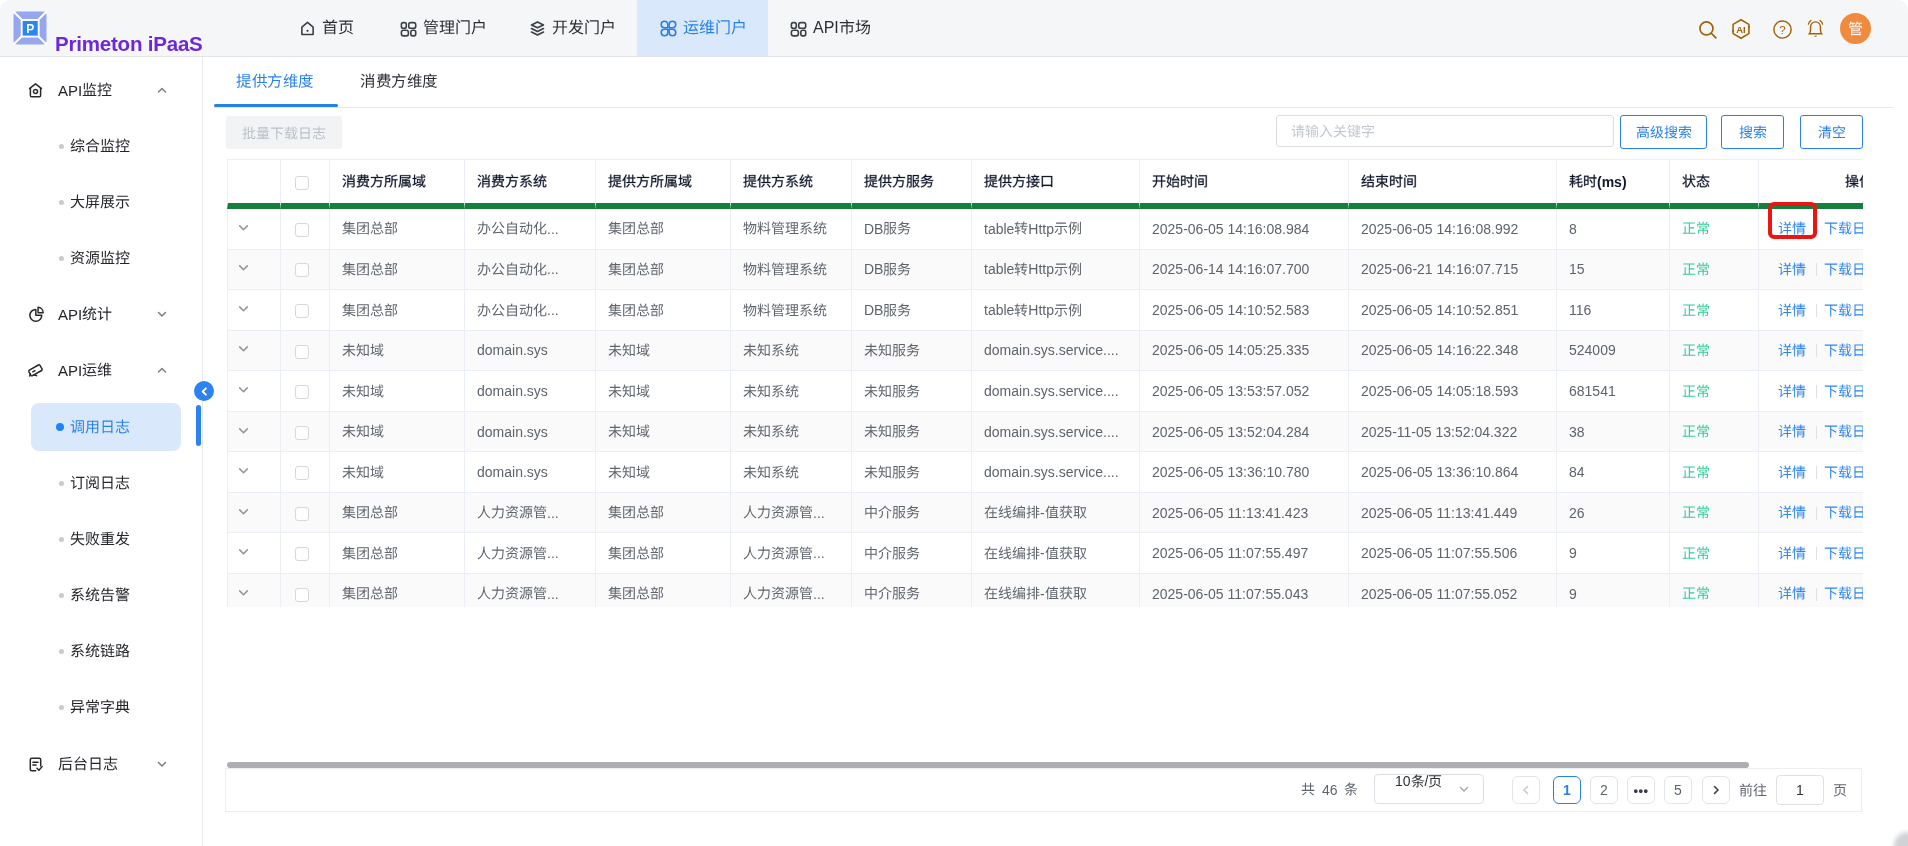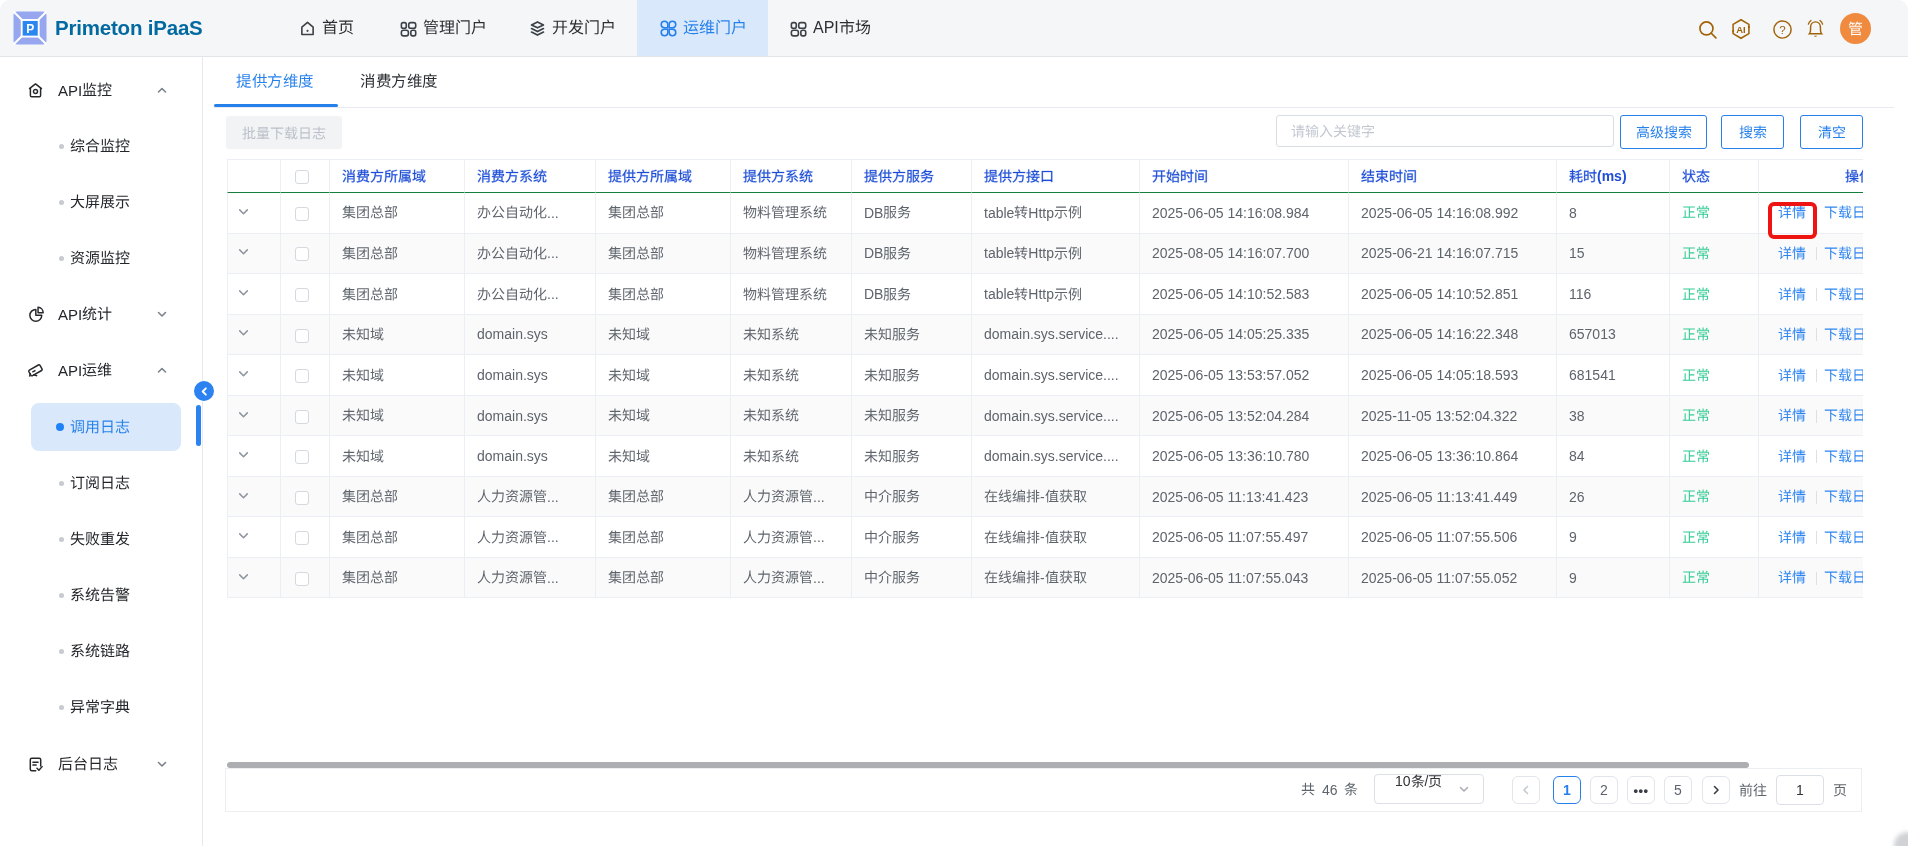--- a/index.html
+++ b/index.html
@@ -20,21 +20,21 @@
 .m1 .mic{position:absolute;left:27px;width:17px;height:17px;color:#26282b}
 .m1 .mtx{position:absolute;left:58px}
 .mchev{position:absolute;left:156px;width:12px;height:12px;color:#7d838d}
 .m2 .dot{position:absolute;left:59px;width:5px;height:5px;border-radius:50%;background:#c6cad1}
 .m2 .mtx{position:absolute;left:70px}
 .m2.on{color:#2680eb}
 .m2.on .dot{background:#1f83f7;left:55.5px;width:8px;height:8px}
 td,th{font-weight:normal}
 #tbl{position:absolute;left:227px;top:159px;width:1636px;height:448px;overflow:hidden}
 #tbl table{border-spacing:0;table-layout:fixed;width:1722px;font-size:14px}
-#tbl th{height:34px;font-weight:bold;border-top:1px solid #ebeef5;border-bottom:1px solid #15803d;border-right:1px solid #ebeef5;color:#1d4ed8;text-align:left;padding:0 0 0 12px;background:#fff;white-space:nowrap;overflow:hidden}
+#tbl th{height:50px;font-weight:bold;border-top:1px solid #ebeef5;border-bottom:6px solid #15803d;border-right:1px solid #ebeef5;color:#0f172a;text-align:left;padding:0 0 0 12px;background:#fff;white-space:nowrap;overflow:hidden}
 #tbl td{height:40.55px;border-bottom:1px solid #ebeef5;border-right:1px solid #ebeef5;color:#5e646c;padding:0 0 0 12px;white-space:nowrap;overflow:hidden}
 #tbl th:first-child,#tbl td:first-child{border-left:1px solid #ebeef5;padding-left:9px}
 #tbl tr.even td{background:#fafafa}
 #tbl .ck{padding-left:0;text-align:center}
 #tbl .ck .cbx{margin-right:6px}
 .cbx{display:inline-block;width:14px;height:14px;border:1px solid #d4d8df;border-radius:3px;background:#fff;vertical-align:middle}
 #tbl td.grn{color:#31cb94}
 .lnk{color:#2b83f1}
 .opdiv{display:inline-block;width:1px;height:13px;background:#dde0e6;vertical-align:-2px;margin:0 7px 0 10px}
 .rchev{color:#8f959e}
@@ -163,21 +163,21 @@
       </defs>
     </svg>
     <div id="nav"></div>
     <div id="nav-active"></div>
     <svg class="abs" style="left:13px;top:11px" width="34" height="34" viewBox="0 0 34 34">
       <rect x="0.5" y="0.5" width="33" height="33" rx="4" fill="#96a7f0"></rect>
       <path d="M0.5 0.5 L11 11 M33.5 0.5 L23 11 M0.5 33.5 L11 23 M33.5 33.5 L23 23" stroke="#fff" stroke-width="2"></path>
       <rect x="8.7" y="9" width="17" height="16.6" fill="#2b87f0" stroke="#fff" stroke-width="1.9"></rect>
       <text x="17.2" y="22" text-anchor="middle" font-family="Liberation Sans" font-size="12" font-weight="bold" fill="#fff">P</text>
     </svg>
-    <div class="abs" style="left:55px;top:0;height:56px;display:flex;align-items:center;font-size:20.5px;font-weight:bold;color:#0369a1;letter-spacing:-0.2px">Primeton&nbsp;iPaaS</div>
+    <div class="abs" style="left:55px;top:16px;height:56px;display:flex;align-items:center;font-size:20.5px;font-weight:bold;color:#6d28d9;letter-spacing:-0.2px">Primeton&nbsp;iPaaS</div>
     <div class="navitem" style="left:299px">
       <svg class="ic" width="17" height="17" viewBox="0 0 16 16" fill="none" stroke="currentColor" stroke-width="1.5" stroke-linejoin="round" stroke-linecap="round">
         <path d="M2.7 6.7 L8 2.3 L13.3 6.7 V13.7 H2.7 Z"></path>
         <circle cx="8" cy="10.2" r="1" fill="currentColor" stroke="none"></circle>
       </svg>
       <span><svg class="cj" viewBox="0 0 1 1">
           <use href="#u9996"></use>
         </svg><svg class="cj" viewBox="0 0 1 1">
           <use href="#u9875"></use>
         </svg></span>
@@ -830,21 +830,21 @@
               </svg><svg class="cj" viewBox="0 0 1 1">
                 <use href="#u52a1"></use>
               </svg></td>
             <td>table<svg class="cj" viewBox="0 0 1 1">
                 <use href="#u8f6c"></use>
               </svg>Http<svg class="cj" viewBox="0 0 1 1">
                 <use href="#u793a"></use>
               </svg><svg class="cj" viewBox="0 0 1 1">
                 <use href="#u4f8b"></use>
               </svg></td>
-            <td>2025-08-05 14:16:07.700</td>
+            <td>2025-06-14 14:16:07.700</td>
             <td>2025-06-21 14:16:07.715</td>
             <td>15</td>
             <td class="grn"><svg class="cj" viewBox="0 0 1 1">
                 <use href="#u6b63"></use>
               </svg><svg class="cj" viewBox="0 0 1 1">
                 <use href="#u5e38"></use>
               </svg></td>
             <td style="padding-left:19px"><span class="lnk"><svg class="cj" viewBox="0 0 1 1">
                   <use href="#u8be6"></use>
                 </svg><svg class="cj" viewBox="0 0 1 1">
@@ -970,21 +970,21 @@
               </svg><svg class="cj" viewBox="0 0 1 1">
                 <use href="#u77e5"></use>
               </svg><svg class="cj" viewBox="0 0 1 1">
                 <use href="#u670d"></use>
               </svg><svg class="cj" viewBox="0 0 1 1">
                 <use href="#u52a1"></use>
               </svg></td>
             <td>domain.sys.service....</td>
             <td>2025-06-05 14:05:25.335</td>
             <td>2025-06-05 14:16:22.348</td>
-            <td>657013</td>
+            <td>524009</td>
             <td class="grn"><svg class="cj" viewBox="0 0 1 1">
                 <use href="#u6b63"></use>
               </svg><svg class="cj" viewBox="0 0 1 1">
                 <use href="#u5e38"></use>
               </svg></td>
             <td style="padding-left:19px"><span class="lnk"><svg class="cj" viewBox="0 0 1 1">
                   <use href="#u8be6"></use>
                 </svg><svg class="cj" viewBox="0 0 1 1">
                   <use href="#u60c5"></use>
                 </svg></span><span class="opdiv"></span><span class="lnk"><svg class="cj" viewBox="0 0 1 1">

